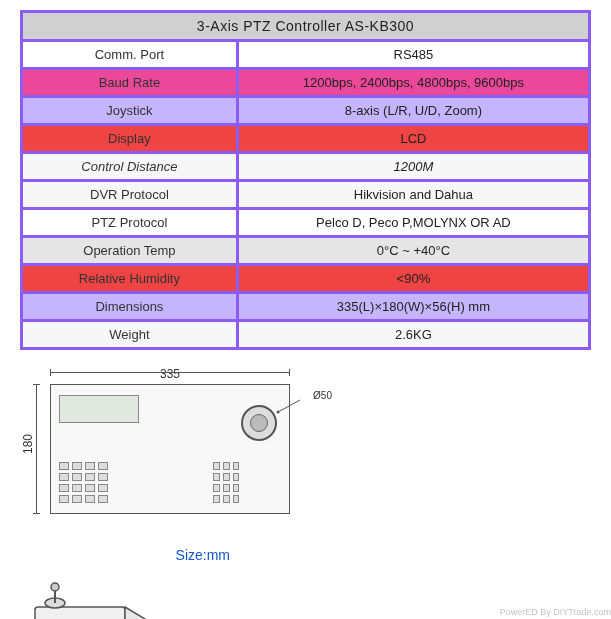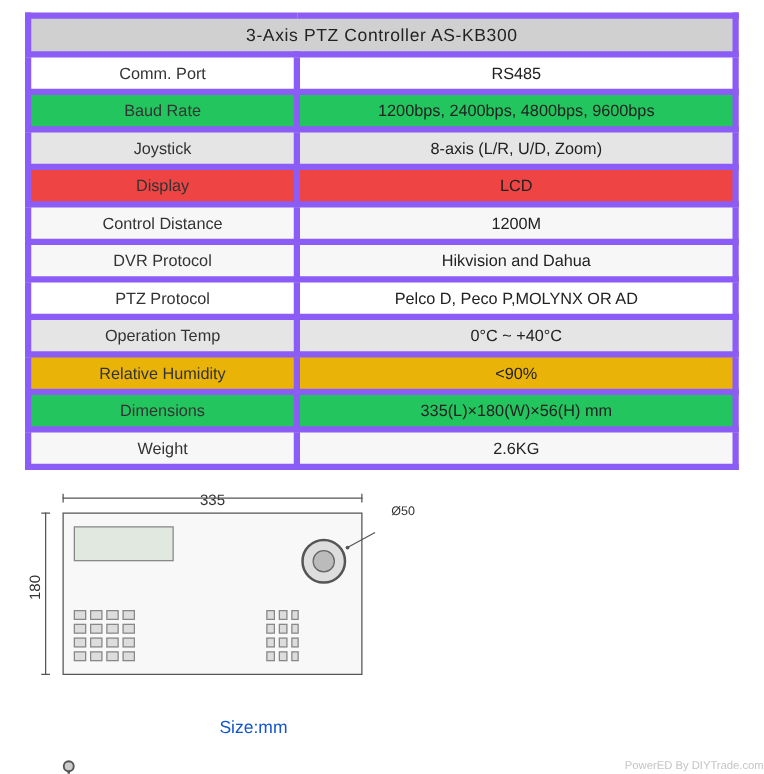--- a/index.html
+++ b/index.html
@@ -16,21 +16,21 @@
       padding: 10px 20px 0 20px;
     }
 
     
     .spec-table {
       width: 100%;
       border-collapse: collapse;
       margin-bottom: 12px;
     }
     .spec-table th, .spec-table td {
-      border: 5px solid #8b5cf6;
+      border: 3px solid #8b5cf6;
       padding: 5px 10px;
       text-align: center;
     }
     .spec-table thead th {
       background: #d0d0d0;
       font-weight: normal;
       font-size: 14px;
       letter-spacing: 0.5px;
     }
     .spec-table tbody tr td:first-child {
@@ -224,53 +224,53 @@
       <tr>
         <th colspan="2">3-Axis PTZ Controller AS-KB300</th>
       </tr>
     </thead>
     <tbody id="spec-tbody">
 
     <tr style="background-color: rgb(255, 255, 255);">
           <td>Comm. Port</td>
           <td>RS485</td>
         </tr>
-        <tr style="background-color: #22c55e;">
+        <tr style="background-color: #ec4899;">
           <td>Baud Rate</td>
           <td>1200bps, 2400bps, 4800bps, 9600bps</td>
         </tr>
-        <tr style="background-color: #e5e5e5;">
+        <tr style="background-color: #c4b5fd;">
           <td>Joystick</td>
           <td>8-axis (L/R, U/D, Zoom)</td>
         </tr>
         <tr style="background-color: #ef4444;">
           <td>Display</td>
           <td>LCD</td>
         </tr>
-        <tr style="background-color: rgb(247, 247, 247);">
+        <tr style="background-color: rgb(247, 247, 247); font-style: italic;">
           <td>Control Distance</td>
           <td>1200M</td>
         </tr>
         <tr style="background-color: rgb(247, 247, 247);">
           <td>DVR Protocol</td>
           <td>Hikvision and Dahua</td>
         </tr>
         <tr style="background-color: rgb(255, 255, 255);">
           <td>PTZ Protocol</td>
           <td>Pelco D, Peco P,MOLYNX OR AD</td>
         </tr>
         <tr style="background-color: #e5e5e5;">
           <td>Operation Temp</td>
           <td>0°C ~ +40°C</td>
         </tr>
-        <tr style="background-color: #eab308;">
+        <tr style="background-color: #ef4444;">
           <td>Relative Humidity</td>
           <td>&lt;90%</td>
         </tr>
-        <tr style="background-color: #22c55e; padding-left: 13px;">
+        <tr style="background-color: #c4b5fd; padding-left: 13px;">
           <td>Dimensions</td>
           <td>335(L)×180(W)×56(H) mm</td>
         </tr>
         <tr style="background-color: rgb(247, 247, 247);">
           <td>Weight</td>
           <td>2.6KG</td>
         </tr>
       </tbody>
   </table>
 
@@ -338,21 +338,21 @@
             <div style="width:6px;height:8px;border:1px solid #888;background:#ddd;"></div>
           </div>
         </div>
 
         <div class="ctrl-joystick">
           <div class="ctrl-joystick-inner"></div>
         </div>
 
       </div>
 
-      <div style="position:absolute;top:16px;right:8px;font-size:10px;color:#333;white-space:nowrap;margin-left:32px;">Ø50</div>
+      <div style="position:absolute;top:28px;right:8px;font-size:10px;color:#333;white-space:nowrap;margin-left:32px;">Ø50</div>
 
       <svg style="position:absolute;top:0;left:0;width:320px;height:185px;pointer-events:none;">
 
         <line x1="280" y1="38" x2="258" y2="50" stroke="#555" stroke-width="1"></line>
         <circle cx="258" cy="50" r="1.5" fill="#555"></circle>
       </svg>
 
     </div>
 
     <div class="diagram-right">

